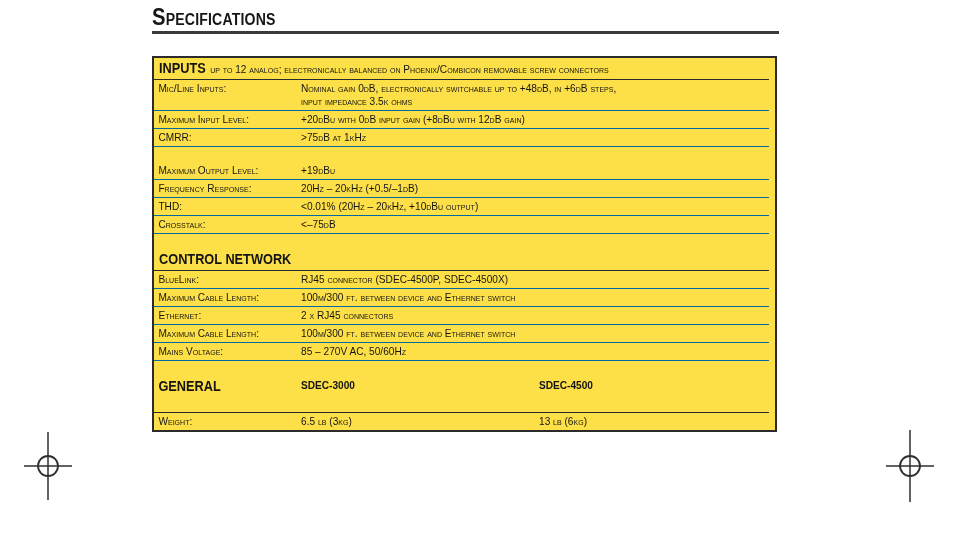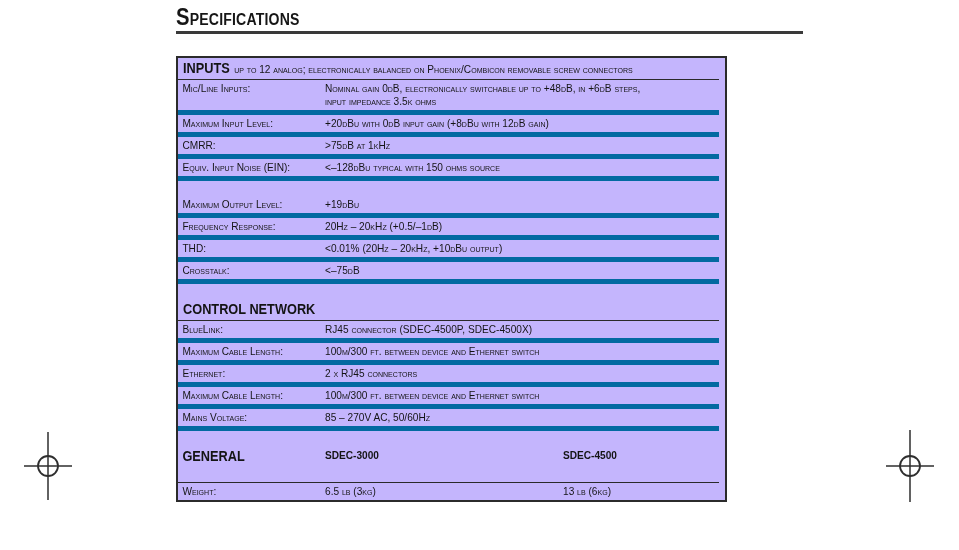--- a/index.html
+++ b/index.html
@@ -1,42 +1,42 @@
 <!DOCTYPE html>
 <html><head>
 <meta charset="utf-8">
 <style>
   html,body { margin:0; padding:0; }
   body {
     width:959px; height:550px; position:relative; overflow:hidden;
     background:#ffffff; color:#1a1a1a;
     font-family:"Liberation Sans", sans-serif;
   }
-  .content { position:absolute; left:176px; top:5px; width:627px; }
+  .content { position:absolute; left:152px; top:5px; width:627px; }
 
   .doc-title {
     font-variant:small-caps; font-weight:700; font-size:23px; line-height:24px;
     letter-spacing:0.2px; color:#161616;
   }
   .title-rule { margin-top:2px; height:3px; background:#3a3a3a; width:627px; }
 
   .spec-table {
-    margin-top:22px; width:551px; box-sizing:border-box;
-    border:2px solid #2b2b2b; background:#c4b5fd;
+    margin-top:22px; width:625px; box-sizing:border-box;
+    border:2px solid #2b2b2b; background:#fde047;
     font-size:11.5px; font-variant:small-caps; color:#141414;
   }
 
   
   .cx { display:inline-block; transform:scaleX(0.88); transform-origin:0 0; white-space:nowrap; }
 
   .sec-header { border-bottom:1px solid #2a2a2a; margin-right:6px; padding:3px 0 2px 5px; line-height:15px; }
   .sec-title { font-weight:700; font-size:14.5px; }
   .sec-note  { font-size:11.5px; margin-left:5px; }
 
-  .row { display:flex; align-items:flex-start; border-bottom:5px solid #0369a1;
+  .row { display:flex; align-items:flex-start; border-bottom:1px solid #0369a1;
          margin-right:6px; padding:2px 0; line-height:13px; }
   .row.last { border-bottom:none; }
   .cell { white-space:nowrap; }
   .cell.label { width:142px; flex:0 0 142px; padding-left:5px; }
   .cell.value { flex:1 1 auto; }
   .cell.colA  { width:238px; flex:0 0 238px; }
   .cell.colB  { flex:1 1 auto; }
   .colhead { font-weight:700; font-size:11.5px; }
   .gen-title { font-weight:700; font-size:14.5px; line-height:15px; }
   .vline { line-height:13px; }
@@ -86,24 +86,20 @@
         <div class="vline">input impedance 3.5k ohms</div>
       </div>
     </div>
     <div class="row">
       <div class="cell label cx">Maximum Input Level:</div>
       <div class="cell value cx">+20dBu with 0dB input gain (+8dBu with 12dB gain)</div>
     </div>
     <div class="row">
       <div class="cell label cx">CMRR:</div>
       <div class="cell value cx">&gt;75dB at 1kHz</div>
-    </div>
-    <div class="row">
-      <div class="cell label cx">Equiv. Input Noise (EIN):</div>
-      <div class="cell value cx">&lt;–128dBu typical with 150 ohms source</div>
     </div>
 
     <div class="gap"></div>
 
     <div class="row">
       <div class="cell label cx">Maximum Output Level:</div>
       <div class="cell value cx">+19dBu</div>
     </div>
     <div class="row">
       <div class="cell label cx">Frequency Response:</div>

